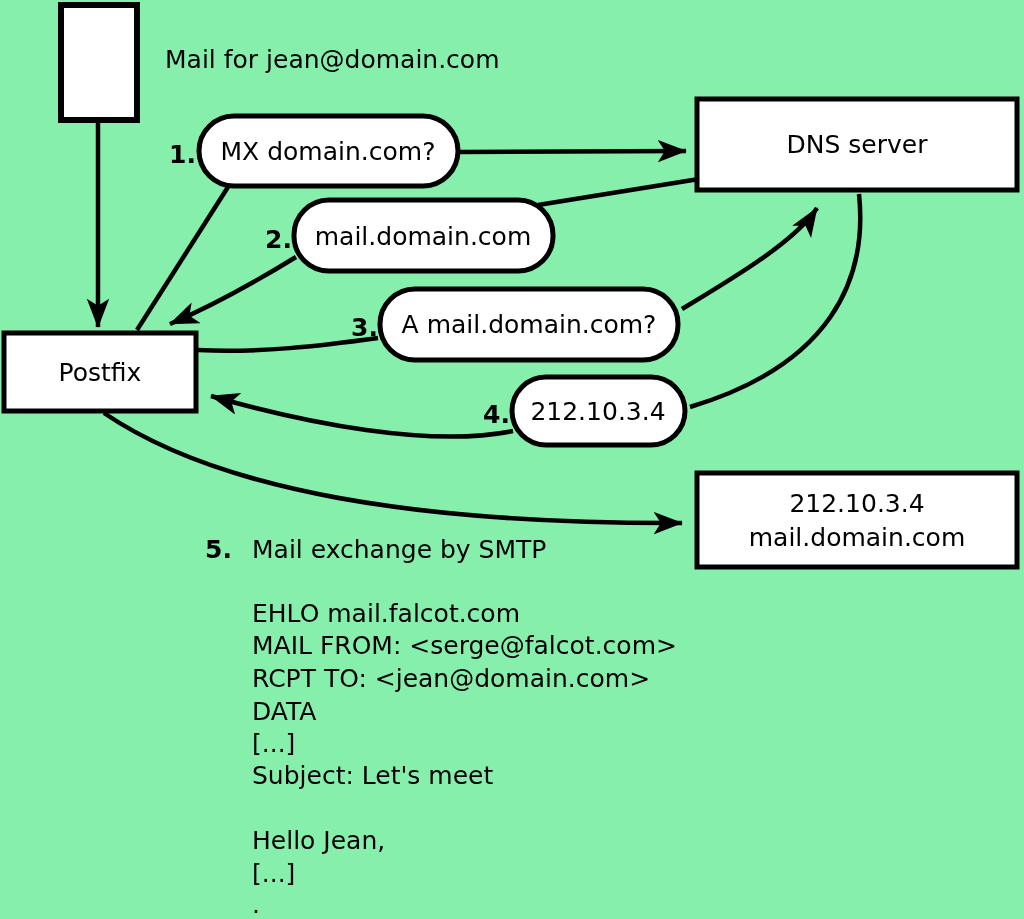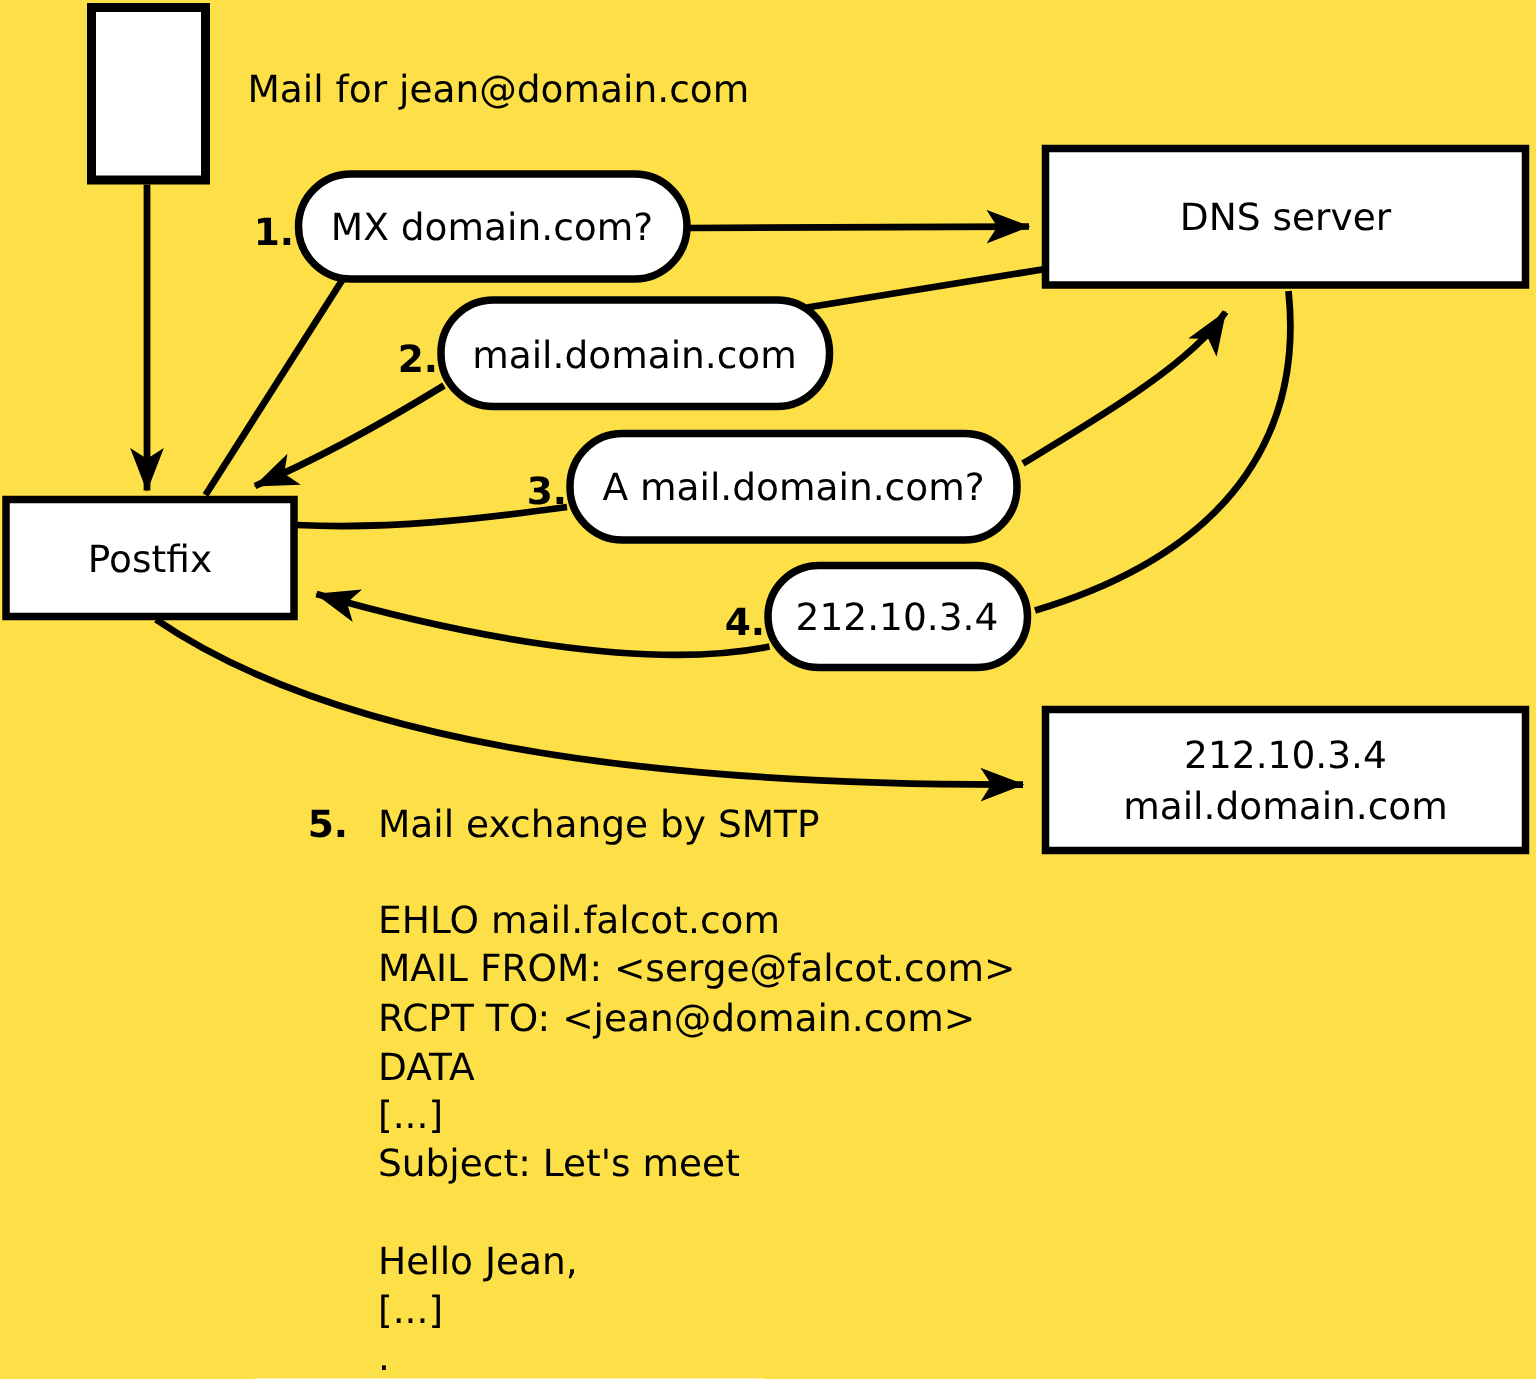--- a/index.html
+++ b/index.html
@@ -4,21 +4,21 @@
 <style>
   html, body {
     margin: 0;
     padding: 0;
     background: #ffffff;
   }
   .canvas {
     position: relative;
     width: 1024px;
     height: 919px;
-    background: #fde047;
+    background: #86efac;
     overflow: hidden;
   }
   svg {
     display: block;
     width: 1024px;
     height: 919px;
   }
   .box {
     fill: #ffffff;
     stroke: #000000;

